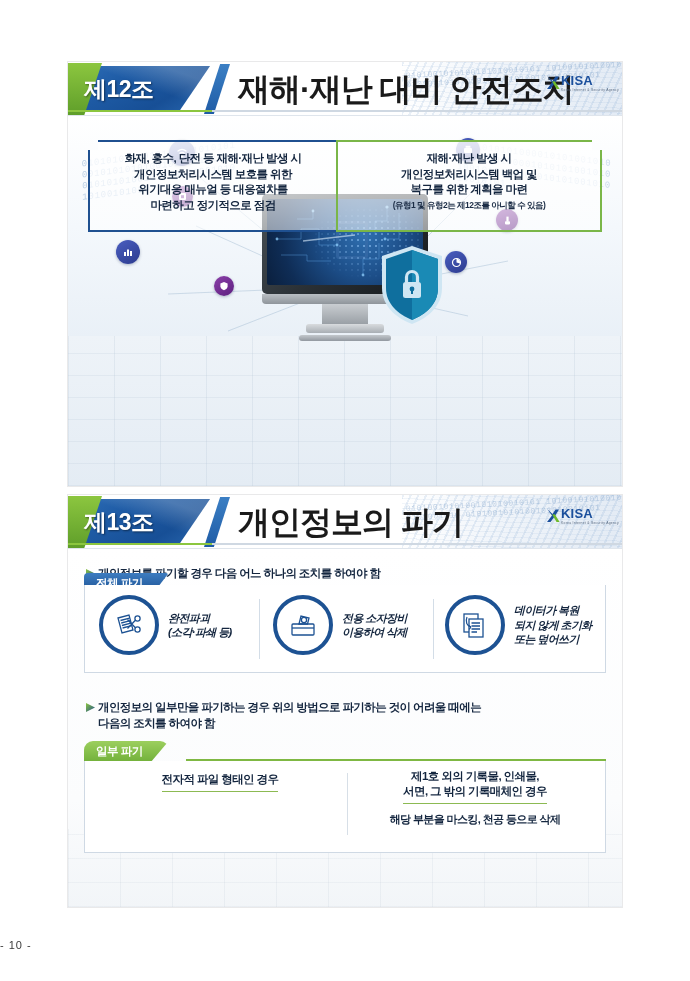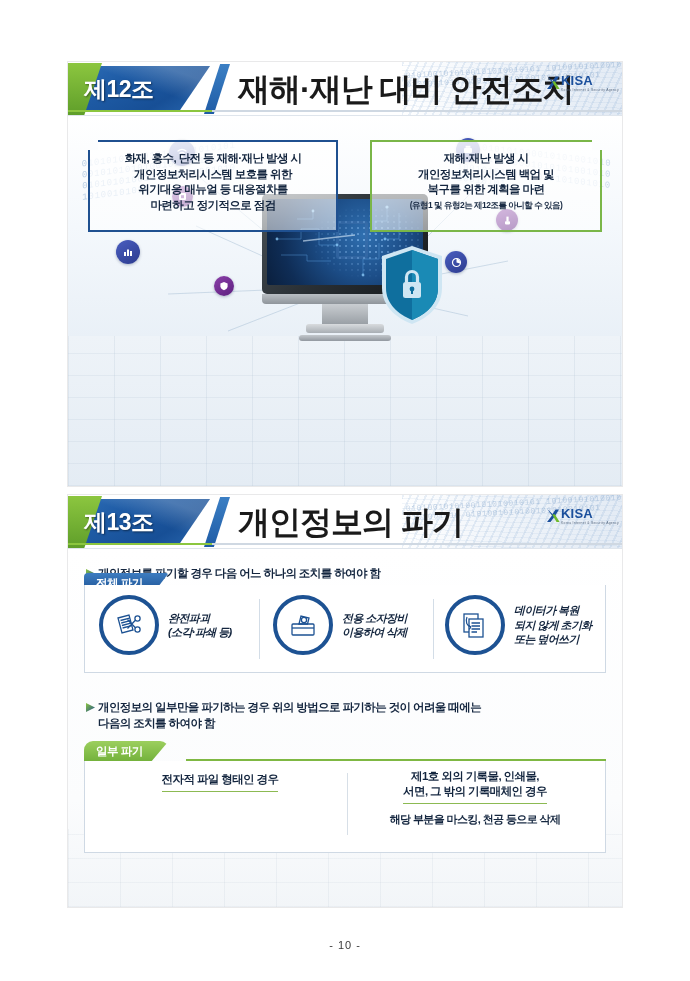--- a/index.html
+++ b/index.html
@@ -128,21 +128,21 @@
         box-shadow:0 1px 3px rgba(20,40,80,.3);}
   .bub svg{display:block;}
 
   
   .call{position:absolute;top:24px;text-align:center;box-sizing:border-box;padding:9px 6px 8px;
         background:rgba(255,255,255,.72);}
   #call-left{left:20px;width:250px;height:92px;
     border:2px solid #1f5090;border-top-left-radius:0;
     background:linear-gradient(180deg,rgba(255,255,255,.85),rgba(255,255,255,.55));
     clip-path:polygon(0 10px,10px 10px,10px 0,100% 0,100% 100%,0 100%);}
-  #call-right{right:20px;width:232px;height:92px;
+  #call-right{right:20px;width:266px;height:92px;
     border:2px solid #7ab648;
     background:linear-gradient(180deg,rgba(255,255,255,.85),rgba(255,255,255,.55));
     clip-path:polygon(0 0,calc(100% - 10px) 0,calc(100% - 10px) 10px,100% 10px,100% 100%,0 100%);}
   .call .ln{font-size:11.5px;font-weight:bold;color:#14263f;line-height:15.5px;letter-spacing:-.6px;}
   .call .note{font-size:8.5px;font-weight:bold;color:#1b2c45;letter-spacing:-.5px;margin-top:2px;}
 
   
   #slide-13 .body{position:absolute;left:0;top:54px;right:0;bottom:0;
     background:linear-gradient(180deg,#ffffff 0%,#fbfcfd 70%,#f2f5f8 100%);overflow:hidden;}
   #slide-13 .body:before{content:"";position:absolute;left:0;bottom:0;width:100%;height:78px;
@@ -179,21 +179,21 @@
   .opt .txt{font-size:11px;font-weight:bold;color:#14263f;line-height:14.5px;letter-spacing:-.6px;}
   .vdiv{position:absolute;top:14px;width:1px;height:60px;background:#d3dde7;}
 
   .half{position:absolute;top:8px;text-align:center;}
   .half .hd{font-size:11.5px;font-weight:bold;color:#14263f;letter-spacing:-.6px;
             line-height:15px;padding-bottom:4px;border-bottom:1.5px solid #8cba52;display:inline-block;}
   .half .bd{font-size:11px;font-weight:bold;color:#14263f;letter-spacing:-.6px;
             line-height:15.5px;margin-top:8px;}
   .vdiv-green{position:absolute;top:12px;width:1px;height:62px;background:#d7dfe7;}
 
-  .pagenum{position:absolute;left:0;right:0;bottom:30px;text-align:center;
+  .pagenum{position:absolute;left:0;right:0;bottom:30px;text-align:left;
     font-size:11px;color:#3a3a3a;letter-spacing:1px;}
 </style>
 </head>
 <body>
 
 <div class="page">
 
   <div class="slide" id="slide-12">
 
     <div class="hdr">

